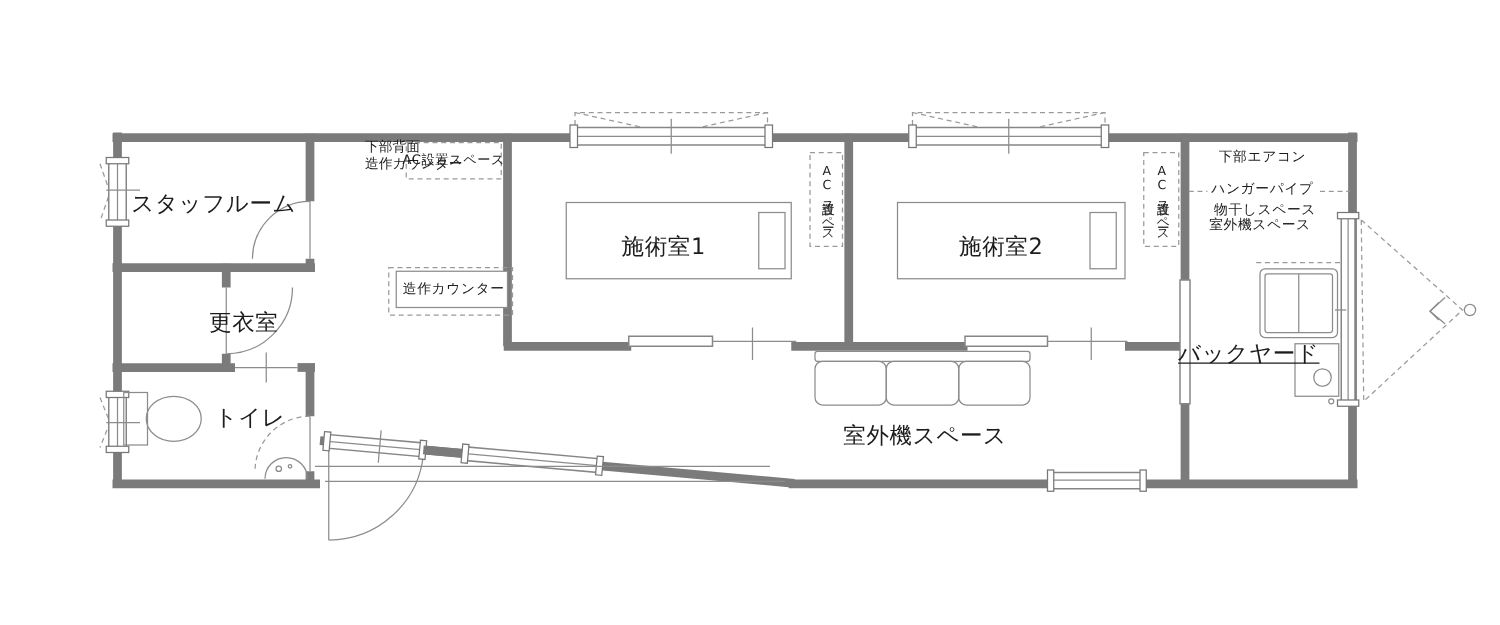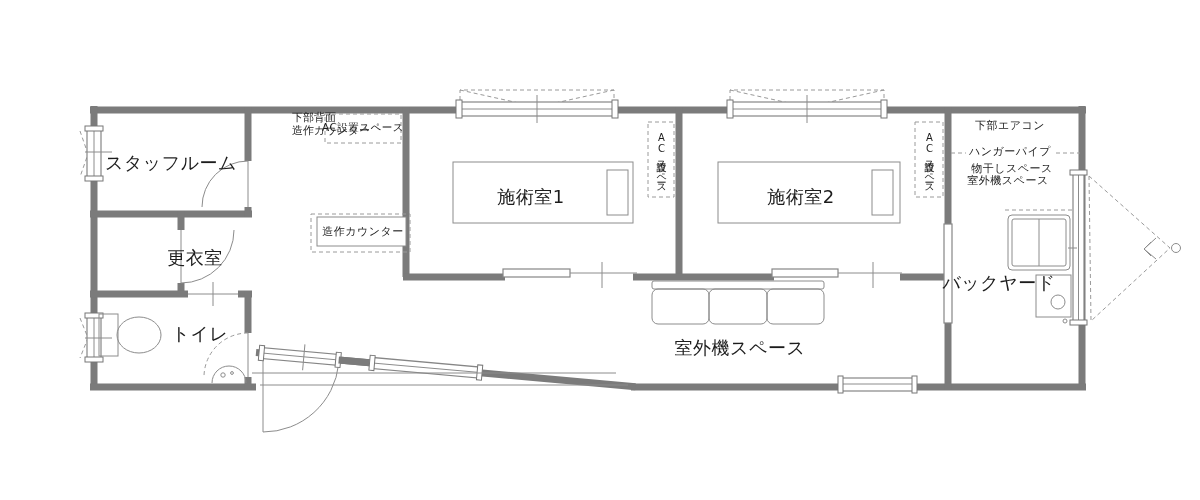--- a/index.html
+++ b/index.html
@@ -228,21 +228,21 @@
       <circle class="fixtn" cx="1176" cy="248" r="4.5"></circle>
     </g>
   </svg>
 
   <div class="lbl fs12" style="left:171px;top:163px;">スタッフルーム</div>
   <div class="lbl fs12" style="left:149px;top:258px;margin-left:46px;">更衣室</div>
   <div class="lbl fs12" style="left:200px;top:334px;">トイレ</div>
   <div class="lbl fs125" style="left:531px;top:197px;">施術室1</div>
   <div class="lbl fs125" style="left:801px;top:197px;">施術室2</div>
   <div class="lbl fs12" style="left:740px;top:348px;">室外機スペース</div>
-  <div class="lbl fs12" style="left:999px;top:283px;">バックヤード</div>
+  <div class="lbl fs12" style="left:999px;top:283px;text-decoration:underline;">バックヤード</div>
 
   <div class="lbl-left fs11" style="left:256px;top:111px;line-height:13px;margin-left:36px;">
     <div>下部背面</div>
     <div>造作カウンター</div>
   </div>
 
   <div class="lbl fs105" style="left:363px;top:128px;">AC設置スペース</div>
   <div class="lbl fs11" style="left:363px;top:231px;">造作カウンター</div>
   <div class="lbl lbl-v fs10" style="left:661px;top:160px;">AC設置スペース</div>
   <div class="lbl lbl-v fs10" style="left:929px;top:160px;">AC設置スペース</div>

